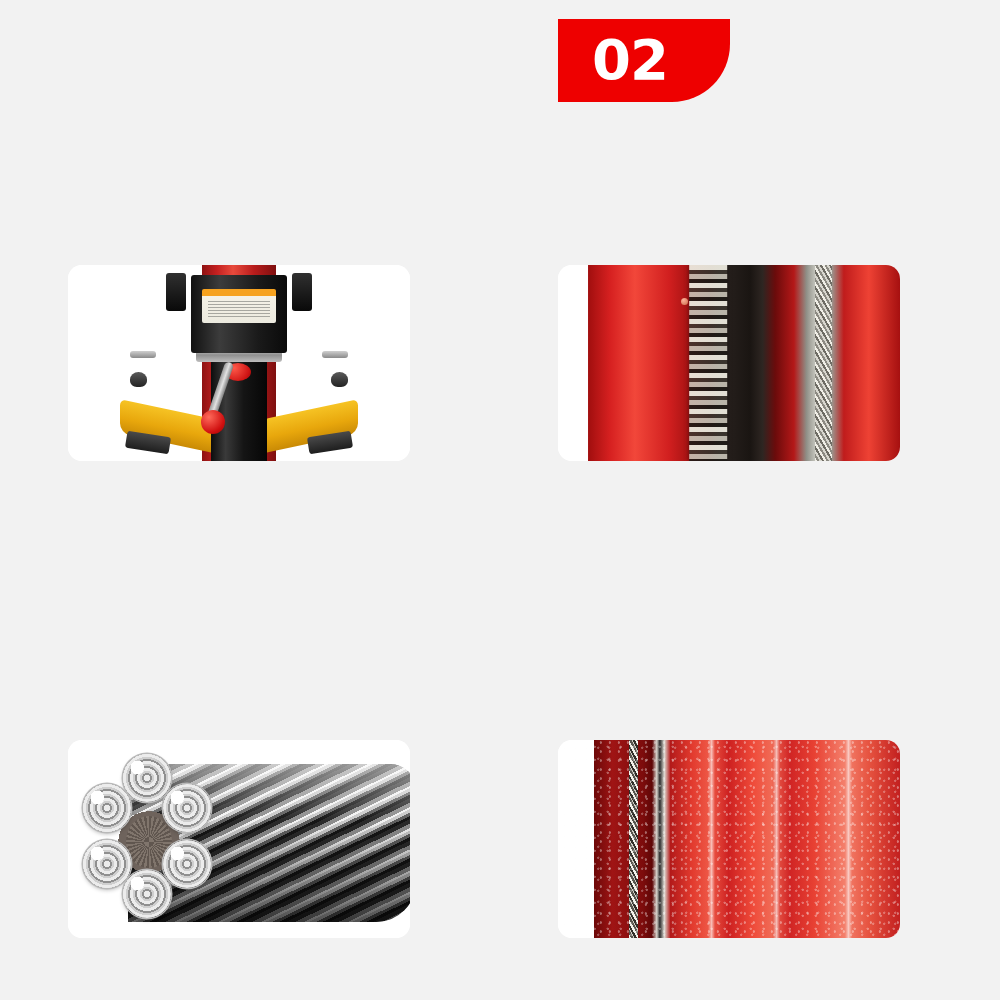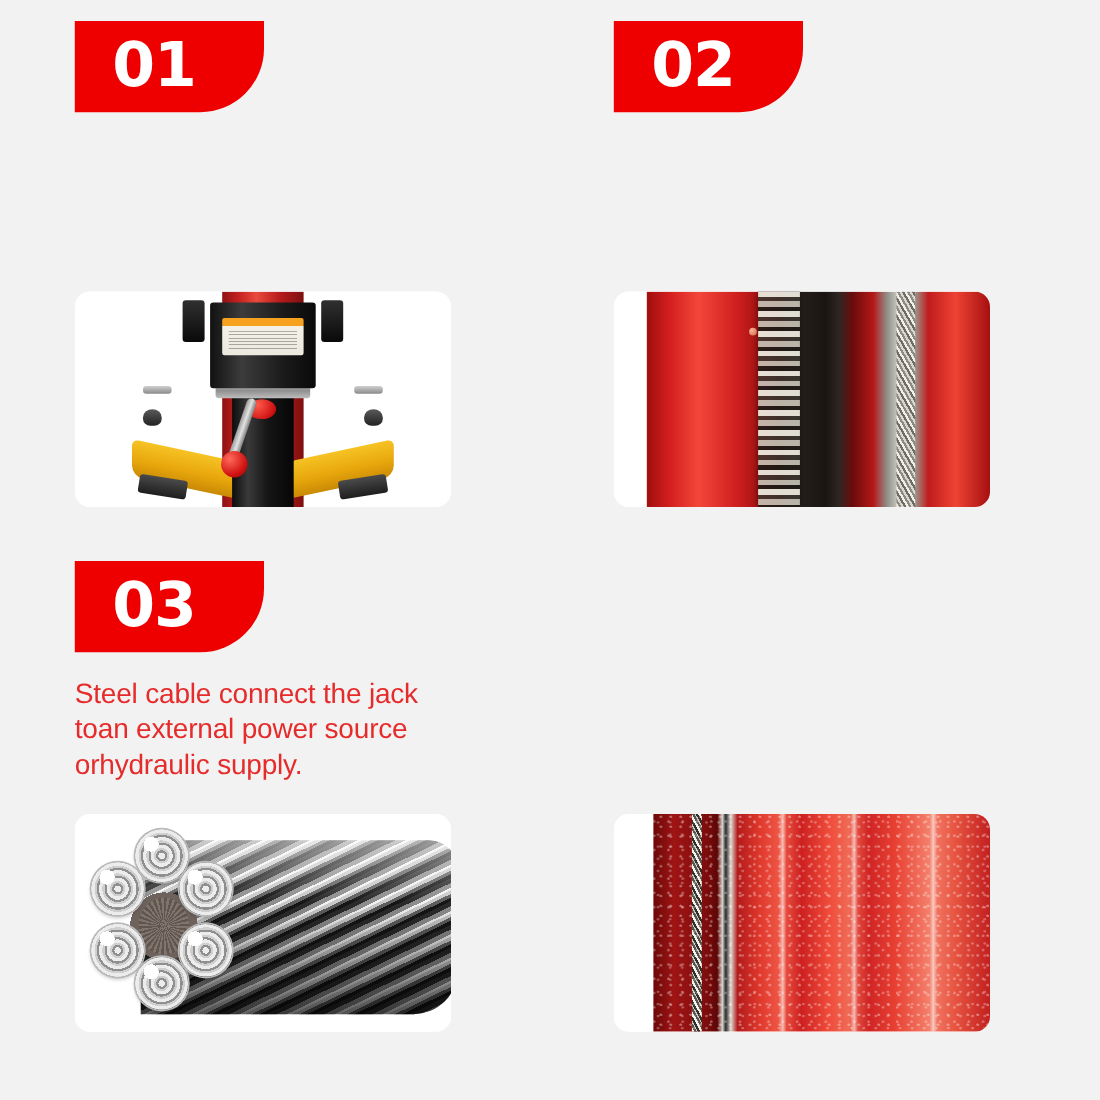--- a/index.html
+++ b/index.html
@@ -283,23 +283,20 @@
   .p4 .hl.a { left: 44%; }
   .p4 .hl.b { left: 63%; }
   .p4 .hl.c { left: 84%; }
 </style>
 </head>
 <body>
 
 <div class="page">
 
   <div class="feature col-left row-top">
-    <div class="badge">
-      <span class="badge-number">01</span>
-    </div>
   </div>
 
   <div class="img-card c1">
     <div class="photo p1">
       <div class="post"></div>
       <div class="arm left"></div>
       <div class="arm right"></div>
       <div class="pad left"></div>
       <div class="pad right"></div>
       <div class="knob left"></div>
@@ -327,28 +324,20 @@
   <div class="img-card c2">
     <div class="photo p2">
       <div class="frame"></div>
       <div class="gloss"></div>
       <div class="chain"></div>
       <div class="cable"></div>
       <div class="bolt"></div>
     </div>
   </div>
 
-  <div class="feature col-left row-bottom">
-    <div class="badge">
-      <span class="badge-number">03</span>
-    </div>
-    <div class="caption">Steel cable connect the jack
-toan external power source
-orhydraulic supply.</div>
-  </div>
 
   <div class="img-card c3">
     <div class="photo p3">
       <div class="rope-body"></div>
       <div class="rope-shade"></div>
       <div class="core"></div>
       <div class="strand s1"></div>
       <div class="strand s2"></div>
       <div class="strand s3"></div>
       <div class="strand s4"></div>

